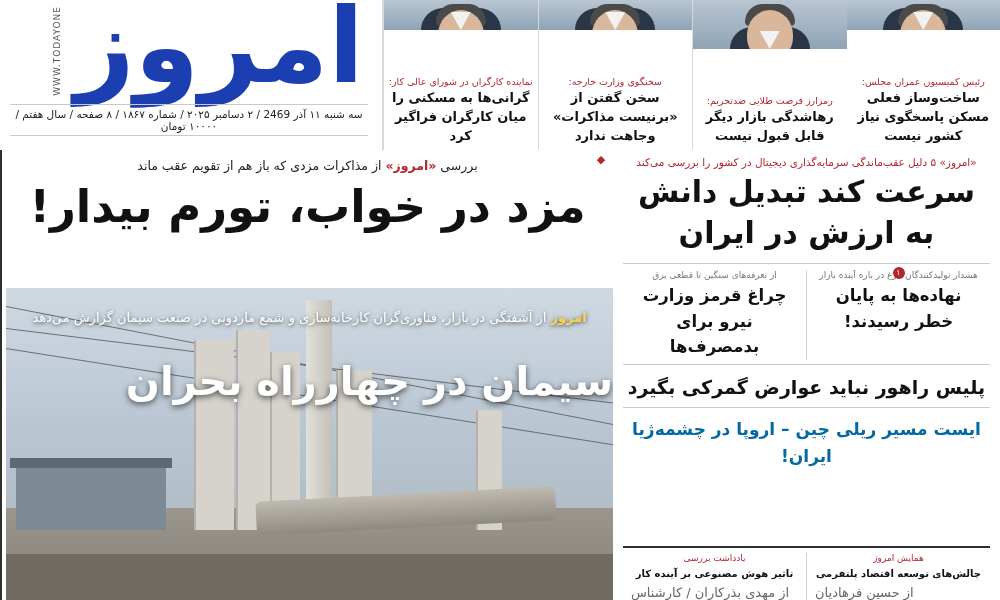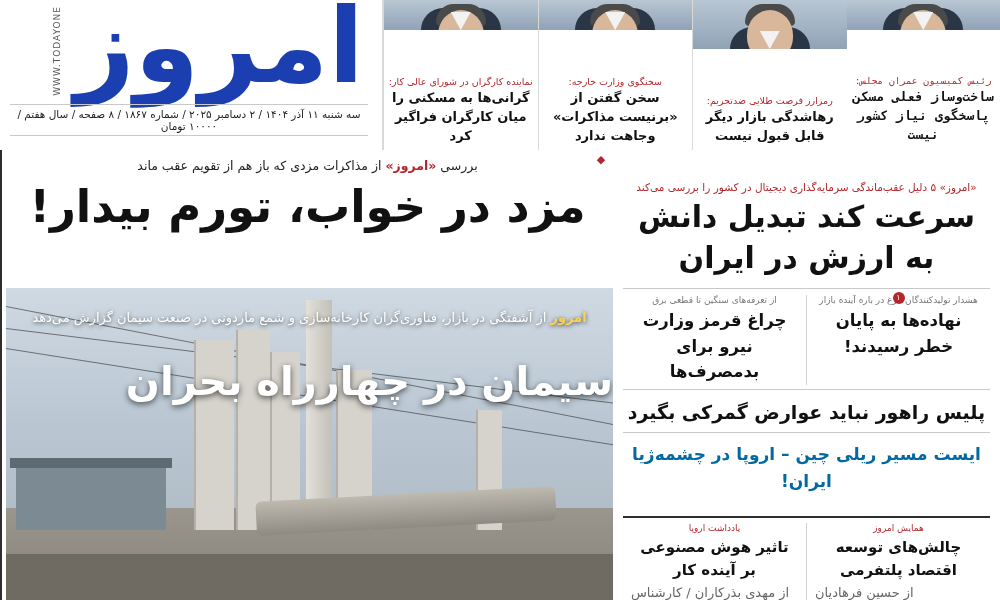--- a/index.html
+++ b/index.html
@@ -72,21 +72,21 @@
     border-left: 1px solid #d7d7d7;
   }
   .col-item {
     flex: 1 1 0;
     position: relative;
     border-left: 1px solid #d9d9d9;
     padding: 0;
     display: flex; flex-direction: column;
     background: #fff;
   }
-  .col-item:first-child { border-left: none; font-family: Liberation Mono, monospace; }
+  .col-item:first-child { border-left: none; }
   .col-photo {
     height: 62px;
     width: 100%;
     position: relative;
     overflow: hidden;
     background: linear-gradient(180deg,#b9c6d3 0%, #8fa3b6 100%);
   }
   .col-photo .face {
     position: absolute;
     left: 50%; top: 10px;
@@ -269,21 +269,20 @@
     background: #fff;
     display: flex; flex-direction: column;
     padding: 0 10px;
   }
   .lc-kicker {
     text-align: center;
     font-size: 10.5px;
     color: #b3262c;
     padding: 6px 0 2px;
     direction: rtl;
-    margin-top: 25px;
   }
   .lc-title {
     text-align: center;
     font-size: 30px;
     font-weight: bold;
     color: #111;
     line-height: 1.35;
     padding: 2px 4px 10px;
     direction: rtl;
   }
@@ -347,21 +346,21 @@
   .bottom-strip {
     display: flex; flex-direction: row;
     border-top: 2px solid #2e2e2e;
     margin-top: auto;
     padding-top: 5px;
   }
   .bs-cell { flex: 1 1 0; padding: 0 8px; }
   .bs-cell + .bs-cell { border-right: 1px solid #d2d2d2; }
   .bs-kicker { font-size: 9px; color: #b3262c; text-align: center; direction: rtl; }
   .bs-head {
-    font-size: 15px; font-weight: bold; color: #111;
+    font-size: 10px; font-weight: bold; color: #111;
     text-align: center; direction: rtl; line-height: 1.5; padding-top: 3px;
   }
   .bs-byline { font-size: 13px; color: #666; text-align: left; direction: rtl; padding-top: 4px; }
 </style>
 </head>
 <body>
 
 <div class="page">
 
   <div class="top-strip">
@@ -405,21 +404,21 @@
             <div class="shirt"></div>
         </div>
         <div class="col-kicker">نماینده کارگران در شورای عالی کار:</div>
         <div class="col-headline">گرانی‌ها به مسکنی را میان کارگران فراگیر کرد</div>
       </div>
     </div>
 
     <div class="masthead">
       <div class="vertical-url">WWW.TODAYONE</div>
       <div class="logo">امروز</div>
-      <div class="issue-line">سه شنبه ۱۱ آذر ۱۴۰۴ / ۲ دسامبر ۲۰۲۵ / شماره ۱۸۶۷ / ۸ صفحه / سال هفتم / ۱۰۰۰۰ تومان</div>
+      <div class="issue-line">سه شنبه ۱۱ آذر 2469 / ۲ دسامبر ۲۰۲۵ / شماره ۱۸۶۷ / ۸ صفحه / سال هفتم / ۱۰۰۰۰ تومان</div>
     </div>
 
   </div>
 
   <div class="main-area">
 
     <div class="left-col">
       <div class="lc-kicker">«امروز» ۵ دلیل عقب‌ماندگی سرمایه‌گذاری دیجیتال در کشور را بررسی می‌کند</div>
       <div class="lc-title">سرعت کند تبدیل دانش به ارزش در ایران</div>
       <div class="hr-thin"></div>
@@ -441,21 +440,21 @@
       <div class="hr-thin"></div>
       <div class="single-head-2">ایست مسیر ریلی چین – اروپا در چشمه‌ژیا ایران!</div>
 
       <div class="bottom-strip">
         <div class="bs-cell">
           <div class="bs-kicker">همایش امروز</div>
           <div class="bs-head">چالش‌های توسعه اقتصاد پلتفرمی</div>
           <div class="bs-byline">از حسین فرهادیان</div>
         </div>
         <div class="bs-cell">
-          <div class="bs-kicker">یادداشت اروپا</div>
+          <div class="bs-kicker">یادداشت بررسی</div>
           <div class="bs-head">تاثیر هوش مصنوعی بر آینده کار</div>
           <div class="bs-byline">از مهدی بذرکاران / کارشناس</div>
         </div>
       </div>
     </div>
 
     <div class="right-col">
       <div class="corner-mark">◆</div>
       <div class="lead-sub">
         <span>بررسی</span>

